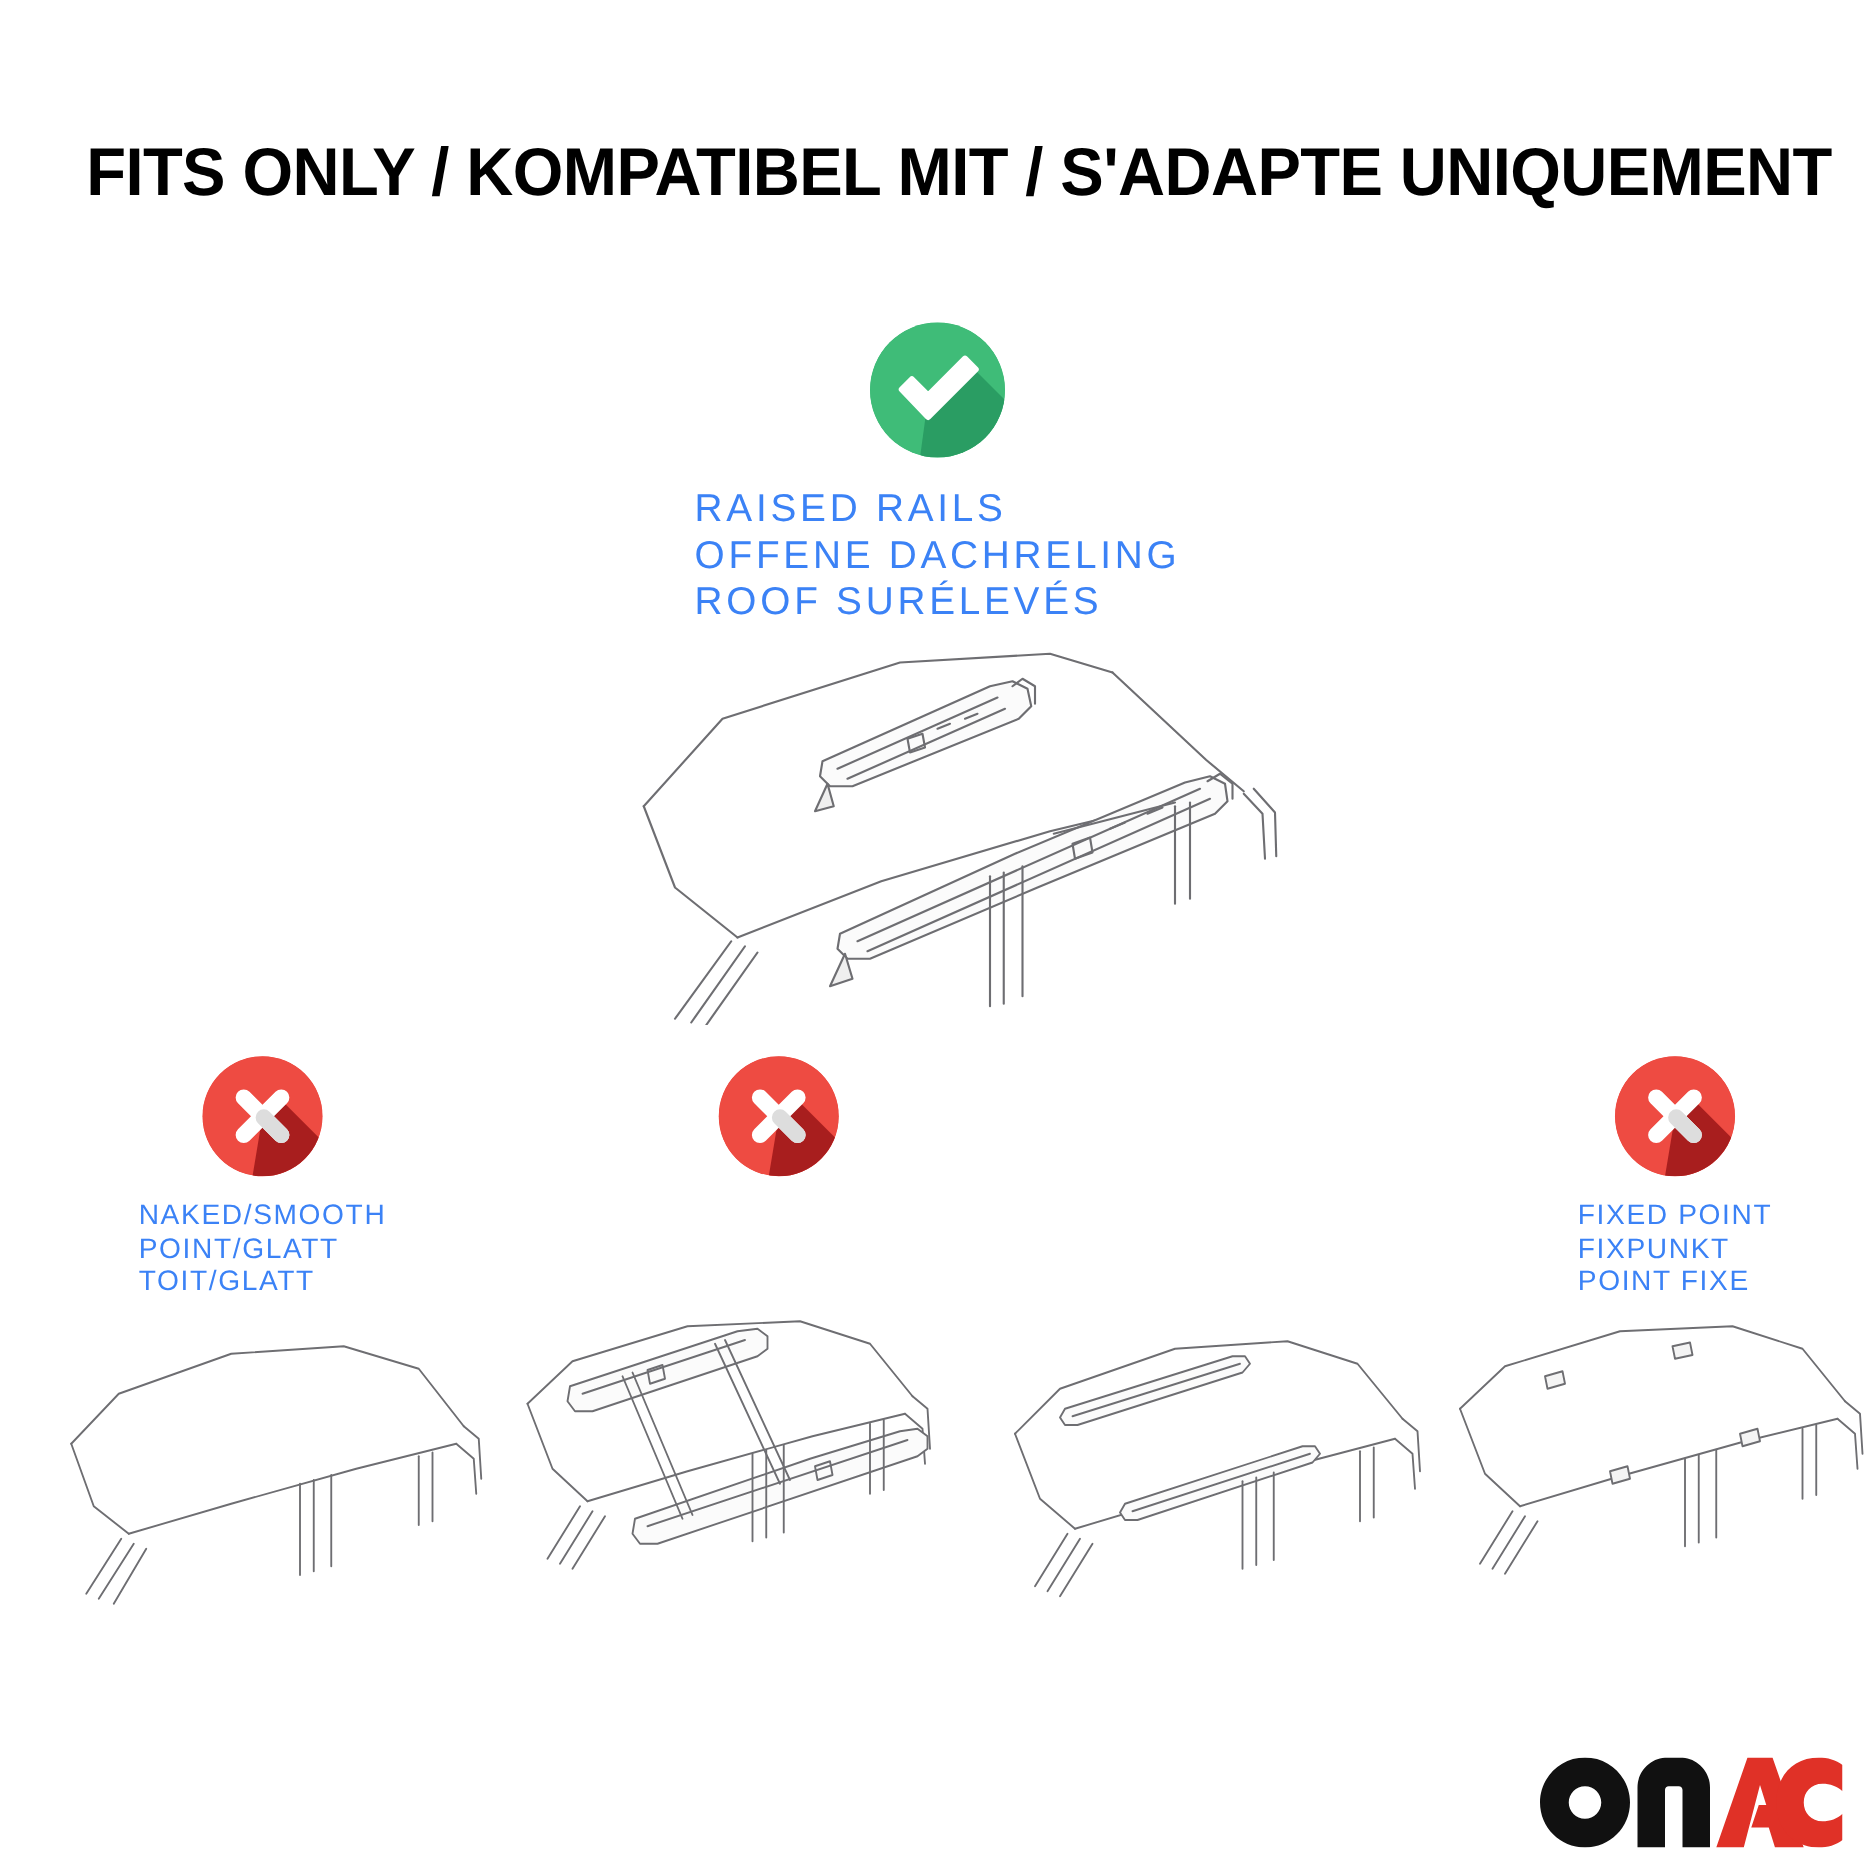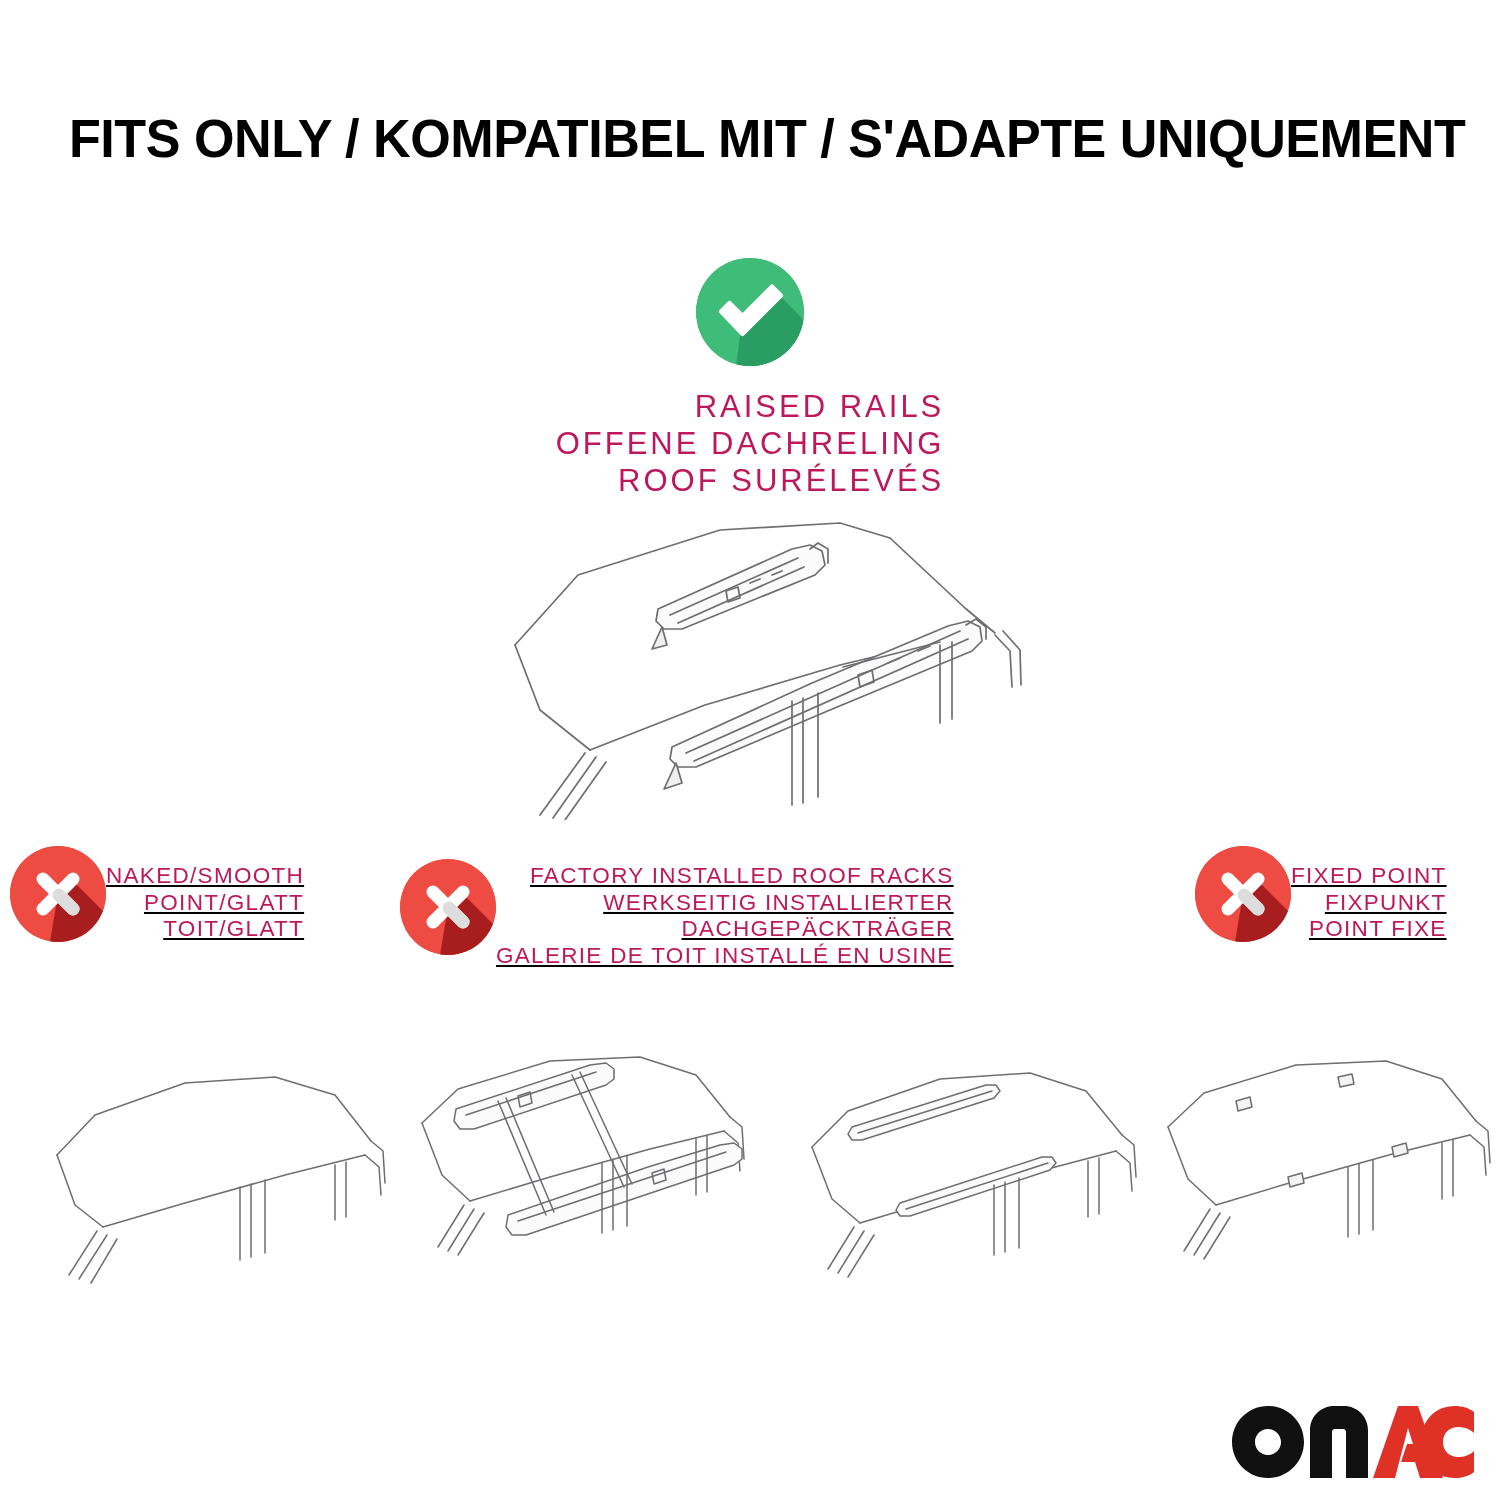--- a/index.html
+++ b/index.html
@@ -40,22 +40,22 @@
     border-radius:50%;
     position:relative;
     overflow:hidden;
     flex:0 0 auto;
   }
   .badge.green { background:#3FBC78; }
   .badge.red   { background:#EE4B42; }
 
   .caption {
     margin-top:22px;
-    text-align:right;
-    color:#be185d;
+    text-align:left;
+    color:#3b82f6;
     font-family:"Liberation Sans", sans-serif;
     font-weight:300;
     letter-spacing:2.4px;
     white-space:nowrap;
   }
   #approved-block .caption {
     font-size:31px;
     line-height:37px;
     letter-spacing:3px;
   }
@@ -68,21 +68,21 @@
   }
 
   
   #not-fit-row {
     position:absolute;
     left:0; top:845px; width:1500px; height:210px;
   }
   .nf-cell {
     position:absolute;
     top:0;
-    display:flex; align-items:center;text-decoration:underline;
+    display:flex; flex-direction:column; align-items:center;
   }
   .nf-cell .badge { width:96px; height:96px; }
   .nf-cell .caption {
     margin-top:18px;
     font-size:22.5px;
     line-height:26.5px;
     letter-spacing:1.3px;
   }
   .nf-cell .caption div { white-space:nowrap; }
 
@@ -202,26 +202,20 @@
     <div class="badge red">
       <svg viewBox="0 0 96 96" width="96" height="96" aria-hidden="true">
         <circle cx="48" cy="48" r="48" fill="#EE4B42"></circle>
         <path d="M48 48 L62 34 L96 68 L96 96 L40 96 Z" fill="#A81E1E"></path>
         <g stroke-linecap="round" stroke-width="13">
           <line x1="33" y1="33" x2="63" y2="63" stroke="#FFFFFF"></line>
           <line x1="63" y1="33" x2="33" y2="63" stroke="#FFFFFF"></line>
           <line x1="49" y1="49" x2="63" y2="63" stroke="#DDDDDD"></line>
         </g>
       </svg>
-    </div>
-    <div class="caption">
-      <div>FACTORY INSTALLED ROOF RACKS</div>
-      <div>WERKSEITIG INSTALLIERTER</div>
-      <div>DACHGEPÄCKTRÄGER</div>
-      <div>GALERIE DE TOIT INSTALLÉ EN USINE</div>
     </div>
   </div>
 
 
   <div class="nf-cell" id="nf-cell-3">
     <div class="badge red">
       <svg viewBox="0 0 96 96" width="96" height="96" aria-hidden="true">
         <circle cx="48" cy="48" r="48" fill="#EE4B42"></circle>
         <path d="M48 48 L62 34 L96 68 L96 96 L40 96 Z" fill="#A81E1E"></path>
         <g stroke-linecap="round" stroke-width="13">

